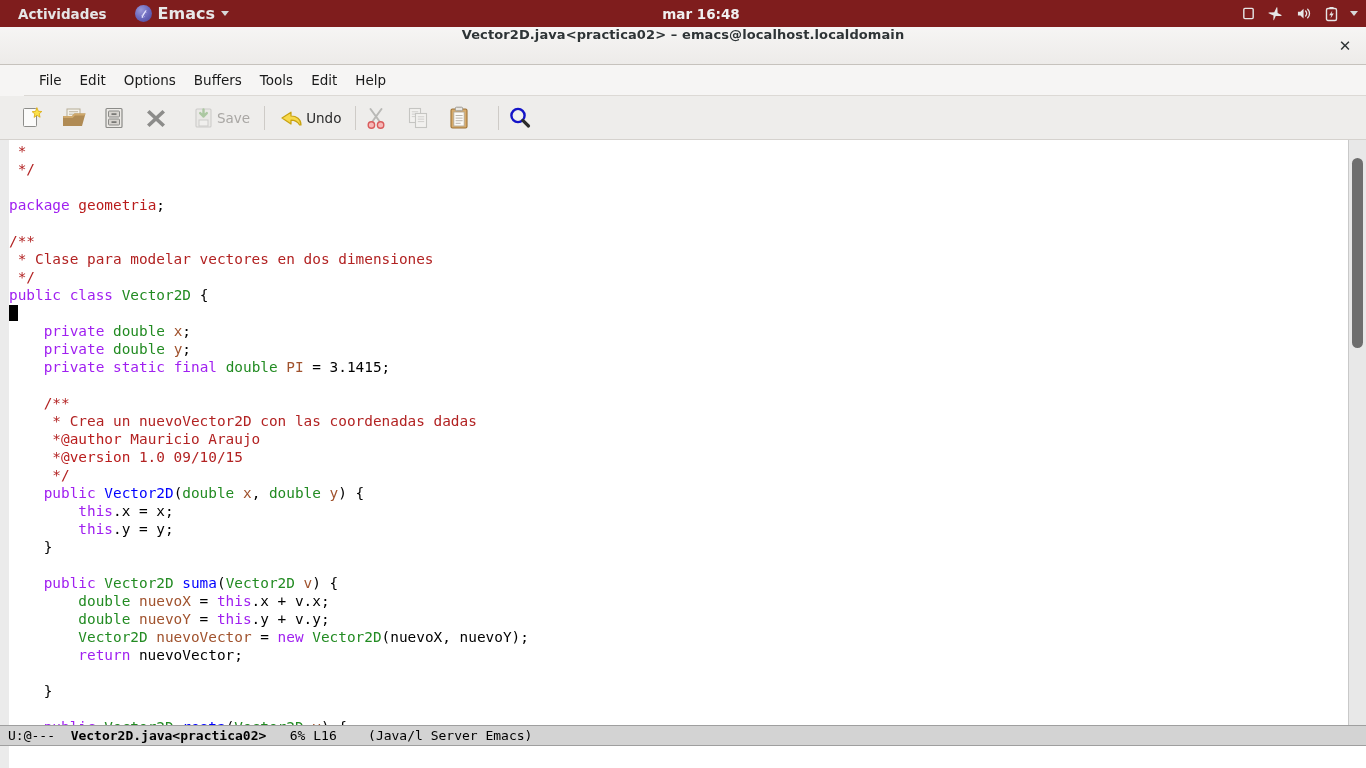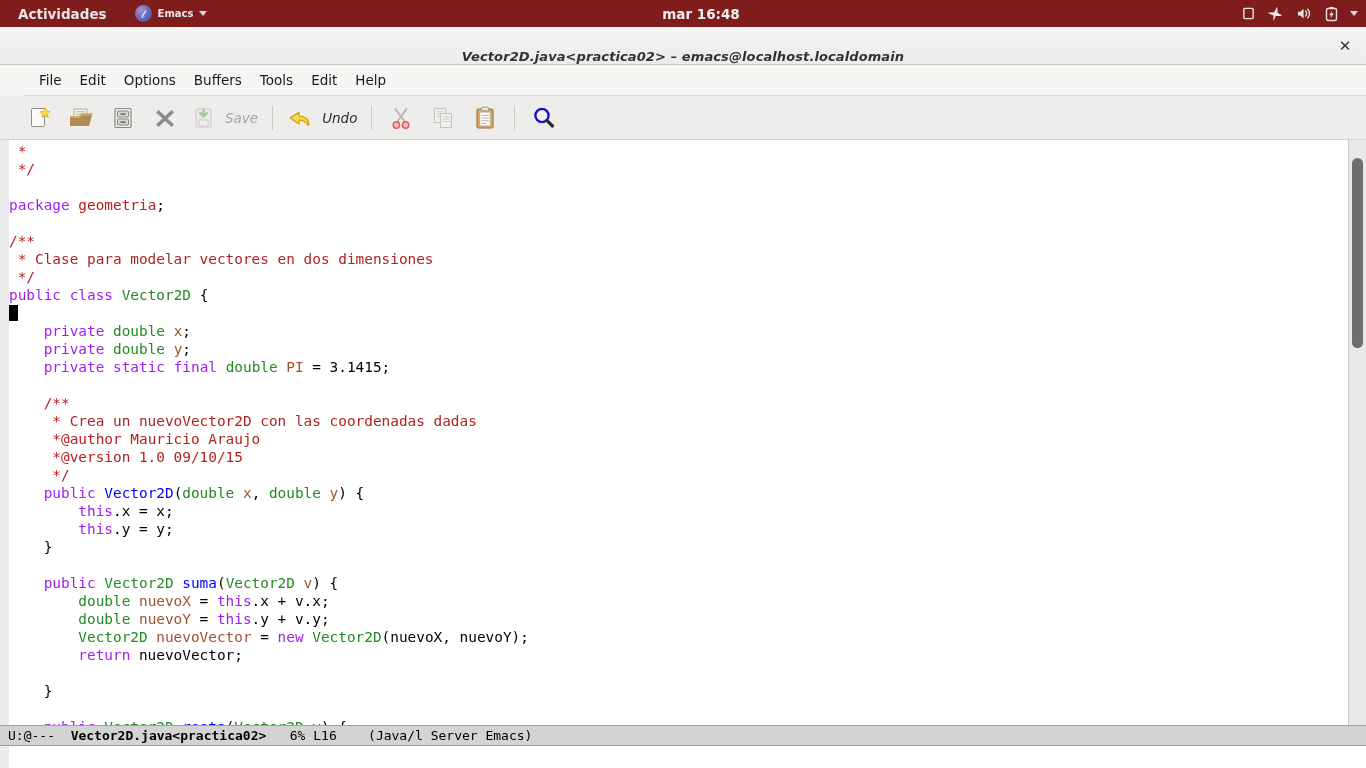--- a/index.html
+++ b/index.html
@@ -21,21 +21,21 @@
   }
   #activities-button {
     margin-left: 10px; padding: 3px 8px;
     font-weight: bold; color: #e6e6e6;
     font-size: 13.5px; border-radius: 3px;
   }
   #app-menu {
     display: flex; align-items: center; gap: 6px;
     margin-left: 14px; padding: 3px 6px; border-radius: 3px;
   }
-  #app-menu .app-label { font-weight: bold; color: #e8e8e8; font-size: 10px; }
+  #app-menu .app-label { font-weight: bold; color: #e8e8e8; font-size: 16px; }
   .emacs-logo {
     width: 17px; height: 17px; border-radius: 50%;
     background: radial-gradient(circle at 35% 30%, #9a98d8 0%, #6f6cc0 45%, #474396 100%);
     display: inline-flex; align-items: center; justify-content: center;
     font-size: 12px; color: #e9e8ff; font-family: "DejaVu Serif", serif;
     line-height: 1;
   }
   .caret-down {
     width: 0; height: 0;
     border-left: 4.5px solid transparent;
@@ -62,21 +62,21 @@
     background: #f6f5f4;
     display: flex; flex-direction: column;
     box-sizing: border-box;
   }
 
   #title-bar {
     position: relative;
     height: 37px; flex: none;
     background: linear-gradient(180deg, #f6f5f4 0%, #edebe9 100%);
     border-bottom: 1px solid #c6c2bd;
-    display: flex; align-items: flex-end; justify-content: center; font-style: italic;
+    display: flex; align-items: flex-start; justify-content: center;
   }
   #title-text {
     font-size: 13px; font-weight: bold; color: #2e3436;
     letter-spacing: 0.1px;
   }
   #close-button {
     position: absolute; right: 6px; top: 50%;
     transform: translateY(-50%);
     width: 30px; height: 28px;
     display: flex; align-items: center; justify-content: center;
@@ -103,23 +103,22 @@
   #tool-bar {
     height: 43px; flex: none;
     background: #eeedeb;
     border-bottom: 1px solid #d5d2ce;
     display: flex; align-items: center;
     padding-left: 18px;
     gap: 0px;
   }
   .tool-btn {
     width: 42px; height: 34px;
-    display: flex; align-items: center; justify-content: center;
-    gap: 10px;
-    font-style: italic;
+    display: flex; align-items: center; 
+    gap: 2px;
   }
   .tool-btn.labeled { width: auto; padding: 0 6px; }
   .tool-label { font-size: 13.5px; color: #2b2b2b; }
   .tool-label.disabled { color: #a9a7a4; }
   .tool-sep {
     width: 1px; height: 24px; background: #cecbc7; margin: 0 8px;
   }
 
   
   #buffer-area {

